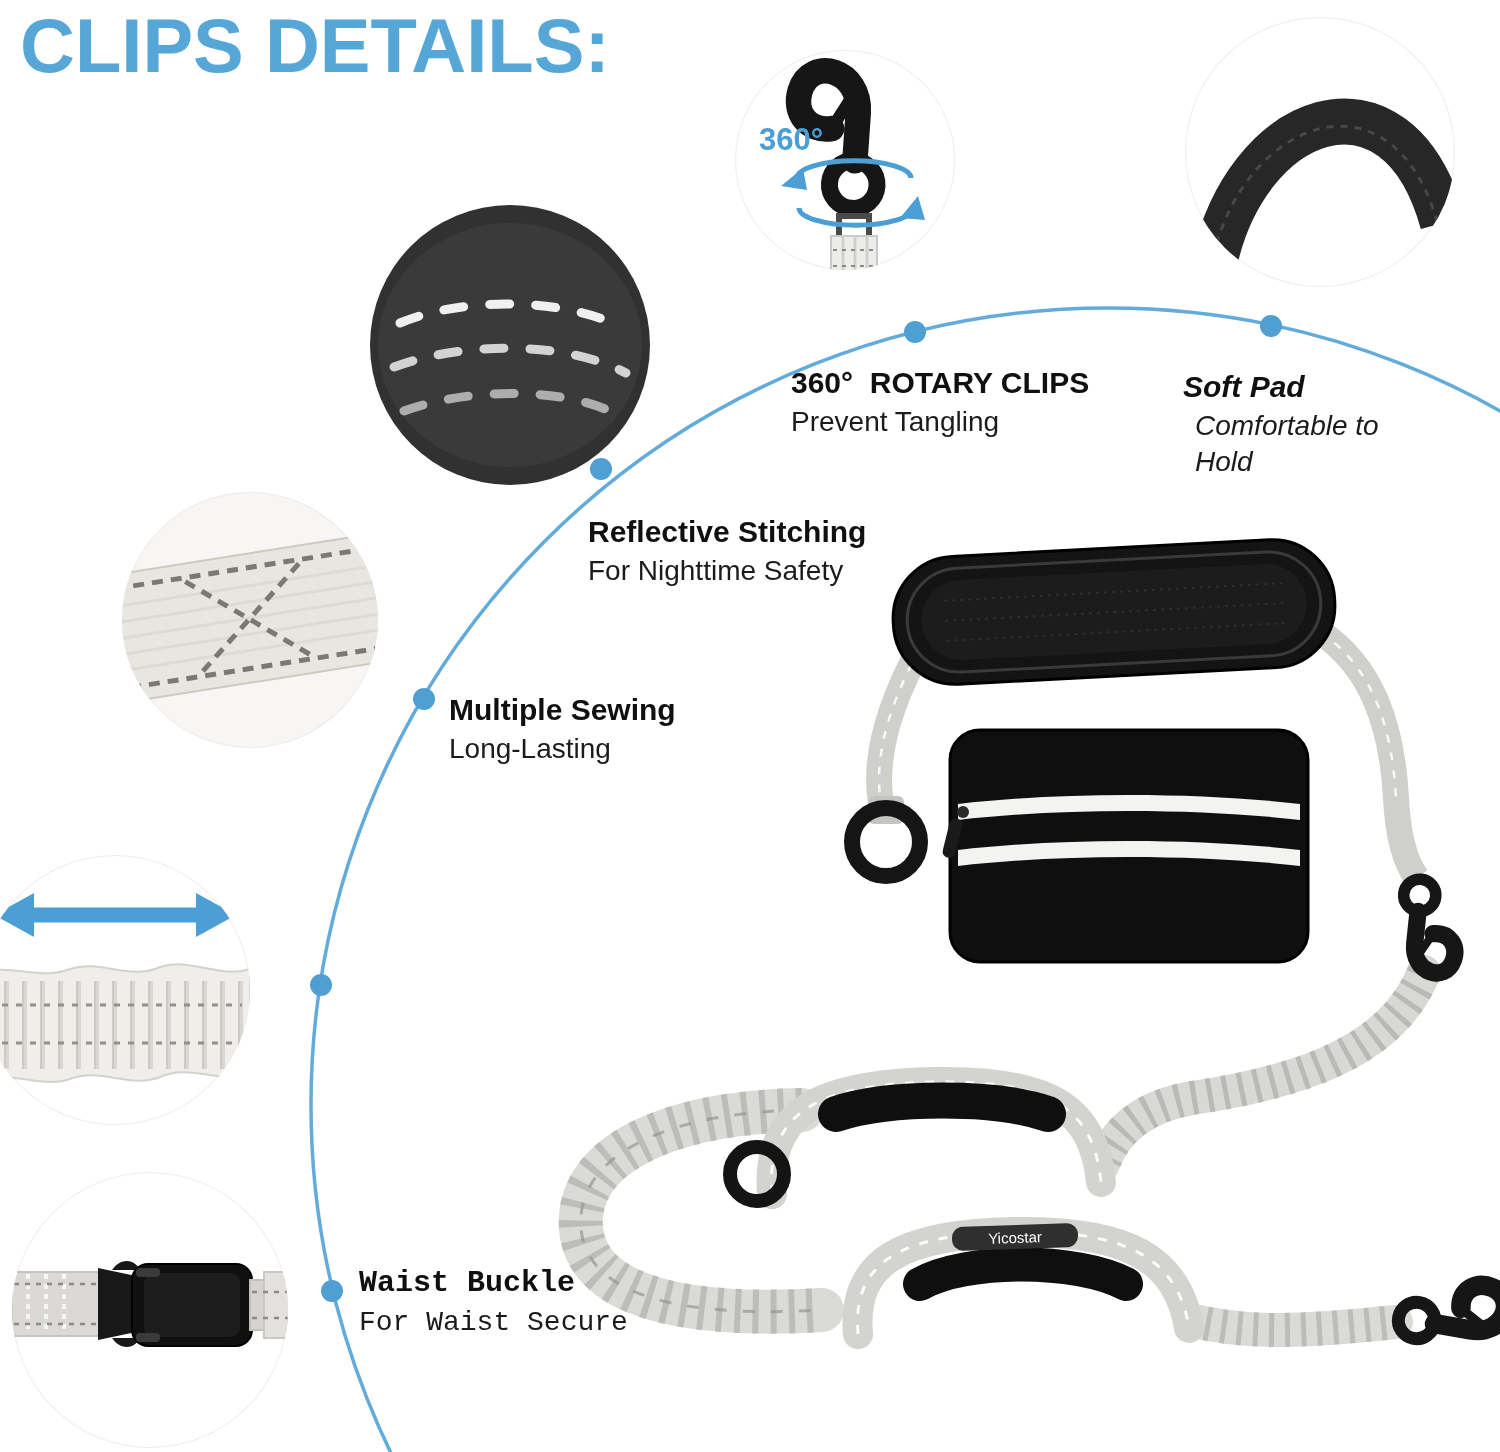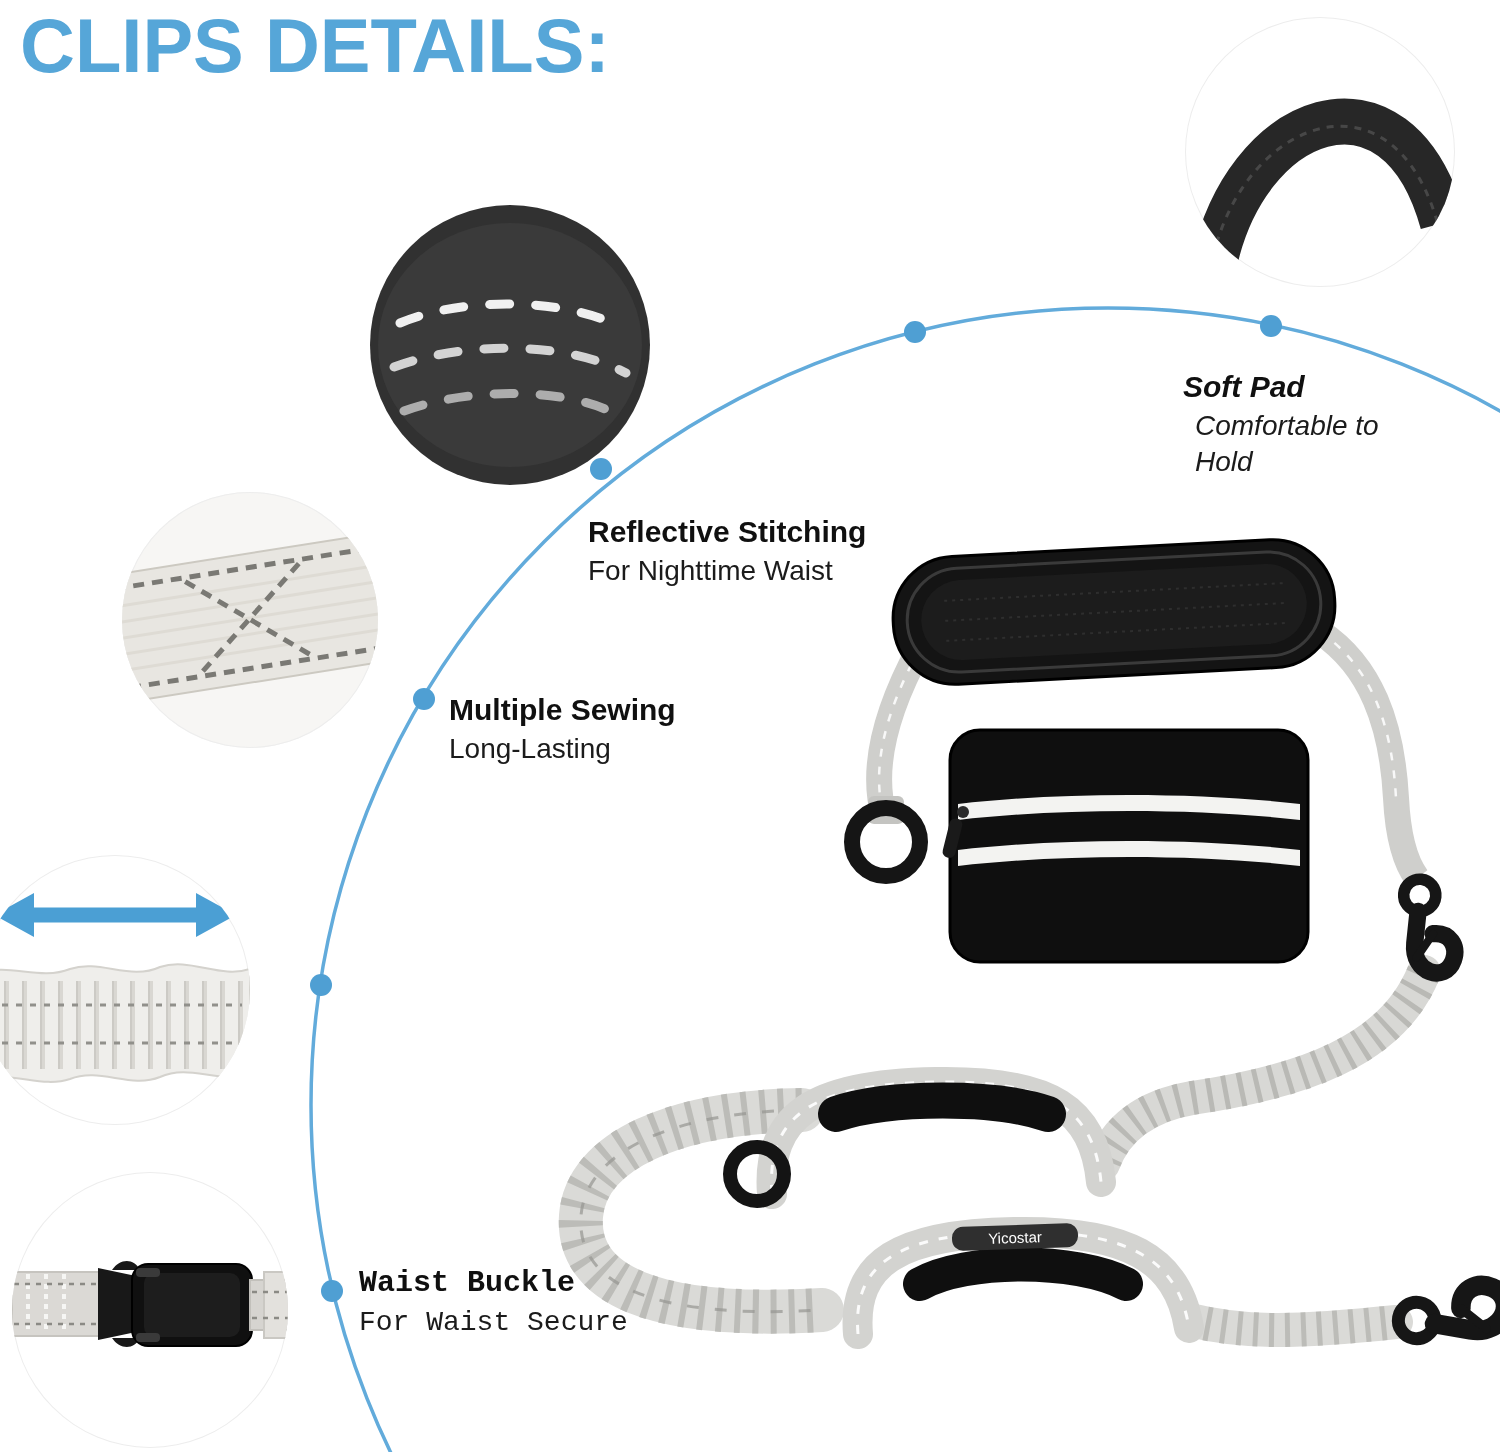--- a/index.html
+++ b/index.html
@@ -105,20 +105,41 @@
       <rect x="952" y="1225" width="126" height="24" rx="11" fill="#2f2f2f" transform="rotate(-2 1015 1237)"></rect>
       <text x="1015" y="1243" font-size="15" fill="#ffffff" text-anchor="middle" transform="rotate(-2 1015 1237)">Yicostar</text>
     </g>
 
     <use href="#snap" transform="translate(1420,893) rotate(6) scale(1.15)"></use>
     <use href="#snap" transform="translate(1414,1320) rotate(-80) scale(1.3)"></use>
   </svg>
 
   <h1 class="title">CLIPS DETAILS:</h1>
 
+  <div class="callout ring" style="left:735px; top:50px; width:220px; height:220px;">
+    <svg viewBox="0 0 220 220">
+      <use href="#snap" transform="translate(118,138) rotate(184) scale(1.7)"></use>
+      <rect x="104" y="166" width="30" height="22" fill="none" stroke="#4a4a4a" stroke-width="6"></rect>
+      <g>
+        <rect x="96" y="186" width="46" height="46" fill="#ececea" stroke="#c9c9c7" stroke-width="2"></rect>
+        <line x1="108" y1="186" x2="108" y2="232" stroke="#cfcfcc" stroke-width="3"></line>
+        <line x1="120" y1="186" x2="120" y2="232" stroke="#cfcfcc" stroke-width="3"></line>
+        <line x1="132" y1="186" x2="132" y2="232" stroke="#cfcfcc" stroke-width="3"></line>
+        <line x1="98" y1="200" x2="140" y2="200" stroke="#8a8a88" stroke-width="2" stroke-dasharray="4 5"></line>
+        <line x1="98" y1="216" x2="140" y2="216" stroke="#8a8a88" stroke-width="2" stroke-dasharray="4 5"></line>
+      </g>
+      <g stroke="#4b9fd4" fill="none">
+        <path d="M 64 158 A 56 17 0 0 0 178 158" stroke-width="5"></path>
+        <polygon points="183,146 165,168 190,170" fill="#4b9fd4" stroke="none"></polygon>
+        <path d="M 176 128 A 56 17 0 0 0 62 128" stroke-width="5"></path>
+        <polygon points="46,136 68,118 72,140" fill="#4b9fd4" stroke="none"></polygon>
+      </g>
+      <text x="56" y="100" font-size="31" font-weight="bold" fill="#4b9fd4" text-anchor="middle">360°</text>
+    </svg>
+  </div>
 
   <div class="callout ring" style="left:1185px; top:17px; width:270px; height:270px;">
     <svg viewBox="0 0 270 270">
       <g>
         <path d="M 21 246 C 52 84 218 26 266 198" stroke="#9b9b9b" stroke-width="8" fill="none" opacity="0.9"></path>
         <path d="M 28 252 C 58 96 212 38 258 206" stroke="#272727" stroke-width="46" fill="none"></path>
         <path d="M 28 240 C 60 102 206 48 252 204" stroke="#505050" stroke-width="3" fill="none" stroke-dasharray="7 7" opacity="0.8"></path>
       </g>
     </svg>
   </div>
@@ -193,27 +214,31 @@
       </g>
       <g>
         <rect x="238" y="108" width="50" height="50" fill="#d6d4d0" stroke="#c2c0bb" stroke-width="2"></rect>
         <rect x="252" y="100" width="36" height="66" fill="#e3e1dd" stroke="#cac8c3" stroke-width="2"></rect>
         <line x1="240" y1="120" x2="286" y2="120" stroke="#8b8a85" stroke-width="2.5" stroke-dasharray="5 6"></line>
         <line x1="240" y1="146" x2="286" y2="146" stroke="#8b8a85" stroke-width="2.5" stroke-dasharray="5 6"></line>
       </g>
     </svg>
   </div>
 
+  <div class="feature" style="left:791px; top:364px;">
+    <div class="fh">360°  ROTARY CLIPS</div>
+    <div class="fs">Prevent Tangling</div>
+  </div>
   <div class="feature" style="left:1183px; top:368px;font-style:italic;">
     <div class="fh">Soft Pad</div>
     <div class="fs" style="width:235px;margin-left:12px;">Comfortable to Hold</div>
   </div>
   <div class="feature" style="left:588px; top:513px;">
     <div class="fh">Reflective Stitching</div>
-    <div class="fs">For Nighttime Waist</div>
+    <div class="fs">For Nighttime Safety</div>
   </div>
   <div class="feature" style="left:449px; top:691px;">
     <div class="fh">Multiple Sewing</div>
     <div class="fs">Long-Lasting</div>
   </div>
   <div class="feature" style="left:359px; top:1265px;font-family:Liberation Mono, monospace;">
     <div class="fh">Waist Buckle</div>
     <div class="fs">For Waist Secure</div>
   </div>
 

